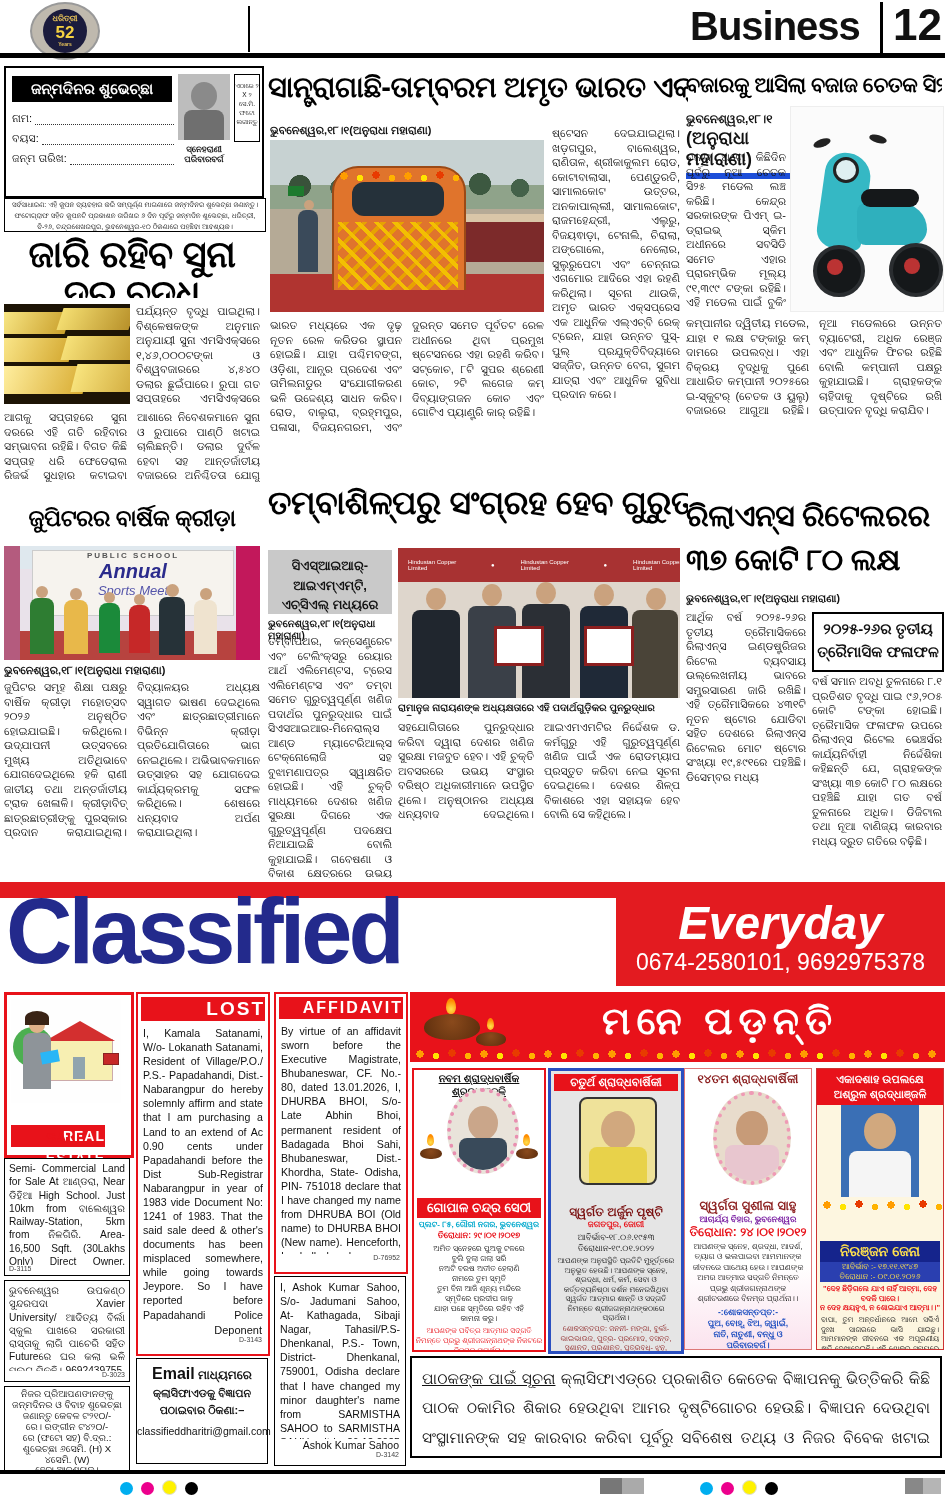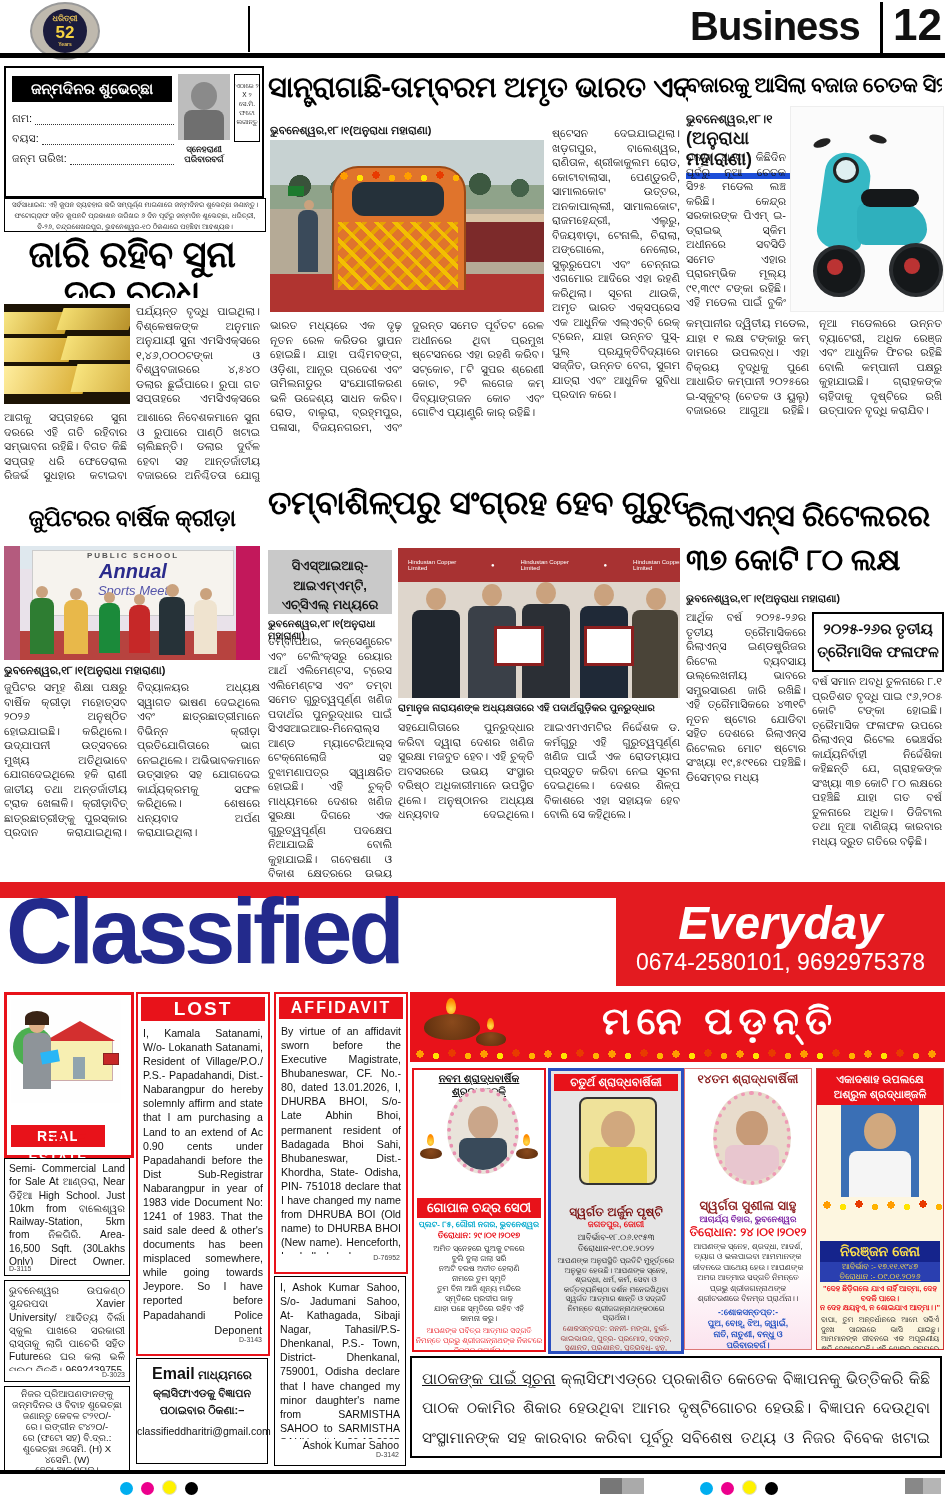--- a/index.html
+++ b/index.html
@@ -8,21 +8,21 @@
   .jt{text-align:justify;overflow:hidden;}
   .pre{white-space:pre-line;}
   .odb{font-weight:bold;}
   .col2{column-count:2;column-gap:10px;}
   .hl{font-weight:bold;color:#000;line-height:1.05;letter-spacing:-0.5px;overflow:hidden;}
   .byline{font-weight:bold;font-size:11px;}
   .small{font-size:11px;line-height:1.32;}
   .ref{font-size:7px;color:#444;text-align:right;}
   .box{border:1px solid #000;}
   .redbox{border:2px solid #e8121a;}
-  .adhead{background:#e8121a;color:#fff;font-weight:bold;text-align:center;letter-spacing:2px;}
+  .adhead{background:#e8121a;color:#fff;font-weight:bold;text-align:right;letter-spacing:2px;}
   .photo{background:#ddd;overflow:hidden;position:relative;}
   .head-circle{background:#caa27e;border-radius:50%;position:absolute;}
   .torso{position:absolute;border-radius:8px 8px 0 0;}
   .diya-bowl{position:absolute;background:radial-gradient(circle at 50% 30%,#8a4a1c,#5a2c0c);border-radius:50% 50% 45% 45%;}
   .flame{position:absolute;width:10px;height:16px;background:radial-gradient(circle at 50% 70%,#ffe14d,#ff8c00 70%);border-radius:50% 50% 50% 50%/60% 60% 40% 40%;}
   .flowerstrip{background:
     radial-gradient(circle 6px at 10px 8px,#ff9d00 60%,transparent 62%),
     radial-gradient(circle 5px at 26px 10px,#ffe400 60%,transparent 62%),
     radial-gradient(circle 6px at 42px 7px,#e83b00 60%,transparent 62%),
     radial-gradient(circle 5px at 58px 10px,#ffb300 60%,transparent 62%);
@@ -323,21 +323,21 @@
 <div class="abs" style="left:816px;top:1068px;width:126px;height:280px;background:#fdf6e0;border:1px solid #c33;overflow:hidden;">
   <div class="pre" style="background:#e8121a;color:#fff;font-weight:bold;font-size:11px;text-align:center;line-height:1.35;padding:3px 0;">ଏକାଦଶାହ ଉପଲକ୍ଷେ
 ଅଶ୍ରୁଳ ଶ୍ରଦ୍ଧାଞ୍ଜଳି</div>
   <div class="abs" style="left:24px;top:36px;width:78px;height:92px;background:#3a6fb5;overflow:hidden;">
     <div class="head-circle" style="left:23px;top:8px;width:32px;height:36px;background:#d1a87e;"></div>
     <div class="torso" style="left:8px;top:46px;width:62px;height:46px;background:#f5f5f5;"></div>
   </div>
   <div class="abs flowerstrip" style="left:0;top:128px;width:126px;height:14px;"></div>
   <div style="margin:136px 3px 0 3px;background:#15248c;color:#ffe14d;font-weight:bold;font-size:14px;text-align:center;padding:2px 0;">ନିରଞ୍ଜନ ଜେନା</div>
   <div style="background:#2a3fb0;color:#ffe14d;font-size:8px;text-align:center;margin:0 3px;">ଆବିର୍ଭାବ :- ୧୭.୧୧.୧୯୪୭</div>
-  <div style="background:#2a3fb0;color:#ffe14d;font-size:8px;text-align:center;margin:0 3px;text-decoration:underline;">ତିରୋଧାନ :- ୦୯.୦୧.୨୦୨୬</div>
+  <div style="background:#2a3fb0;color:#ffe14d;font-size:8px;text-align:center;margin:0 3px;">ତିରୋଧାନ :- ୦୯.୦୧.୨୦୨୬</div>
   <div class="pre" style="color:#e8121a;font-weight:bold;font-size:7.6px;text-align:center;line-height:1.3;padding:2px 2px;">"ଦେହ ଛିଡ଼ିଗଲେ ଯାଏ ନାହିଁ ଆତ୍ମା, ଦେହ ବଦଳି ପାରେ।
 ନ ଦେହ କ୍ଷୟହୁଏ, ନ ଶୋଇଯାଏ ଆତ୍ମା।।"</div>
   <div class="jt" style="font-size:7.4px;line-height:1.28;padding:0 4px;height:58px;overflow:hidden;">ବାପା, ତୁମ ଅନ୍ତର୍ଧାନରେ ଆମେ ସଭିଏଁ ଦୁଃଖ ସାଗରରେ ଭାସି ଯାଇଛୁ। ଆମମାନଙ୍କ ଜୀବନରେ ଏକ ଅପୂରଣୀୟ କ୍ଷତି ଦେଖାଦେଇଛି। ଏହି ଶୋକର ସମୟରେ ତୁମର ସ୍ନେହ, ଆଦର୍ଶ, କର୍ତ୍ତବ୍ୟନିଷ୍ଠା ଓ ତ୍ୟାଗକୁ ମନେପକାଇ ଶ୍ରଦ୍ଧାଞ୍ଜଳି ଅର୍ପଣ କରୁଛୁ।</div>
 
 </div>
 
 <div class="abs box" style="left:410px;top:1356px;width:532px;height:102px;border-width:2px;padding:6px 10px;box-sizing:border-box;font-size:15.5px;line-height:1.9;text-align:justify;overflow:hidden;">
   <span style="font-weight:normal;text-decoration:underline;">ପାଠକଙ୍କ ପାଇଁ ସୂଚନା</span>
   <span> </span>
   <span>କ୍ଲାସିଫାଏଡ୍‌ରେ ପ୍ରକାଶିତ କେତେକ ବିଜ୍ଞାପନକୁ ଭିତ୍ତିକରି କିଛି ପାଠକ ଠକାମିର ଶିକାର ହେଉଥିବା ଆମର ଦୃଷ୍ଟିଗୋଚର ହେଉଛି। ବିଜ୍ଞାପନ ଦେଉଥିବା ସଂସ୍ଥାମାନଙ୍କ ସହ କାରବାର କରିବା ପୂର୍ବରୁ ସବିଶେଷ ତଥ୍ୟ ଓ ନିଜର ବିବେକ ଖଟାଇ କାରବାର କରନ୍ତୁ। ଏଥିପାଇଁ ଧରିତ୍ରୀ କର୍ତ୍ତୃପକ୍ଷ ଦାୟୀ ରହିବେ ନାହିଁ।</span>

